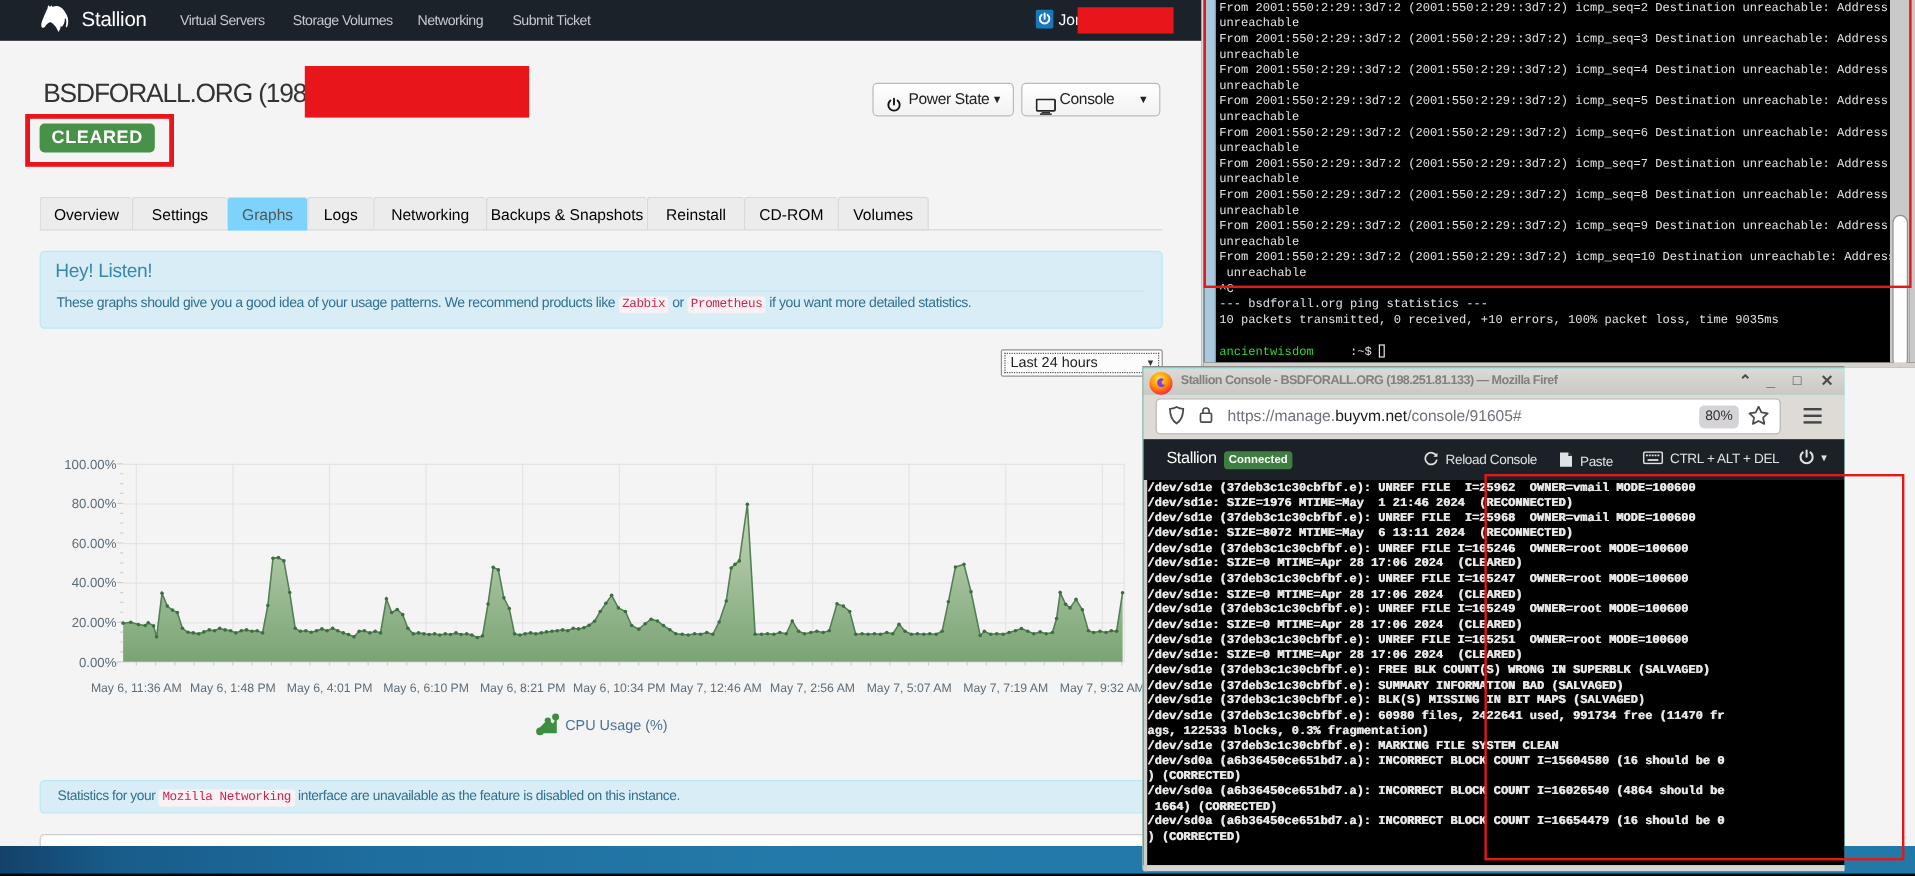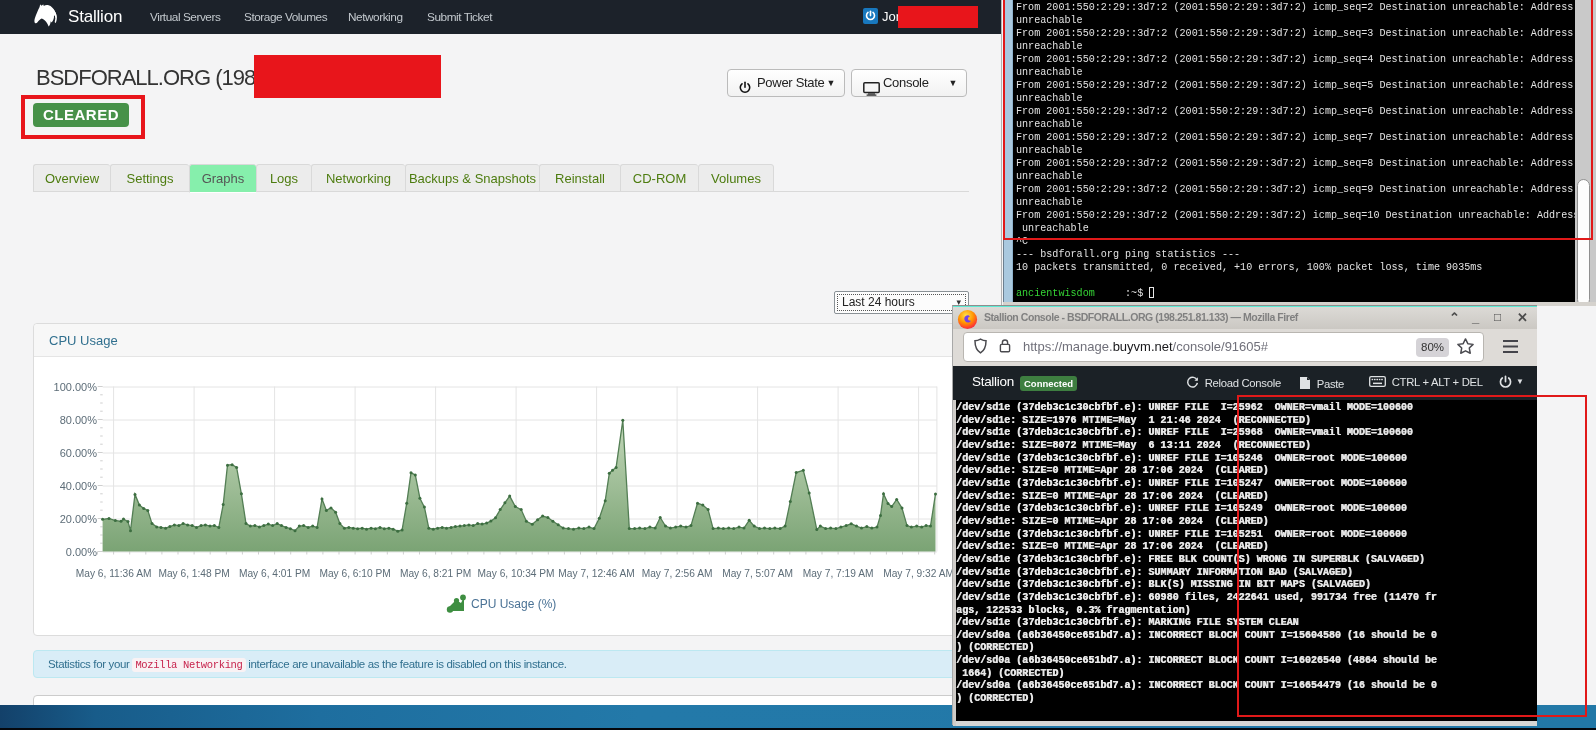--- a/index.html
+++ b/index.html
@@ -7,23 +7,23 @@
 #page{position:absolute;left:0;top:0;width:1002px;height:730px;background:#f4f4f5;border-right:1px solid #b3b3b3}
 #nav{position:absolute;left:0;top:0;width:100%;height:34px;background:#1c222a;color:#fff}
 #nav .brand{position:absolute;left:68px;top:7px;font-size:17px;letter-spacing:-0.2px;color:#fff}
 #nav .links span{position:absolute;top:10px;font-size:11.8px;letter-spacing:-0.45px;color:#c3c9ce}
 #title{position:absolute;left:36px;top:65px;font-size:22px;letter-spacing:-1.0px;color:#333}
 .redact{position:absolute;background:#e8151b}
 #online-wrap{position:absolute;left:21px;top:95px;width:124px;height:44px;border:4px solid #e8151b}
 #online{position:absolute;left:8px;top:4px;background:#479149;color:#fff;font-weight:bold;font-size:15px;padding:3px 10px 4px;border-radius:4px;letter-spacing:.5px}
 .btn{position:absolute;height:28px;background:linear-gradient(#fff,#f2f2f2);border:1px solid #bbb;border-radius:4px;font-size:13px;letter-spacing:-0.3px;color:#222;text-align:center;line-height:26px}
 #tabs{position:absolute;left:33px;top:164px;width:936px;height:28px;border-bottom:1px solid #d9d9d9;display:flex}
-#tabs .t{height:28px;border:1px solid #d9d9d9;border-right:none;background:#ececec;color:#4d7c0f;font-size:13px;text-align:center;line-height:27px;border-radius:3px 3px 0 0}
+#tabs .t{height:28px;border:1px solid #d9d9d9;border-right:none;background:#ececec;color:#000000;font-size:13px;text-align:center;line-height:27px;border-radius:3px 3px 0 0}
 #tabs .t.last{border-right:1px solid #d9d9d9}
-#tabs .t.act{background:#86efac;color:#555;border-bottom:1px solid #fff;height:29px}
+#tabs .t.act{background:#7dd3fc;color:#555;border-bottom:1px solid #fff;height:29px}
 .alert{position:absolute;left:33px;background:#d9edf7;border:1px solid #bce8f1;border-radius:4px;width:936px;color:#31708f}
 .code{background:#f9f2f4;color:#c7254e;font-family:"Liberation Mono",monospace;font-size:10.5px;padding:1px 3px;border-radius:3px}
 #panel{position:absolute;left:33px;top:323px;width:936px;height:313px;background:#fff;border:1px solid #dcdcdc;border-radius:4px}
 #panel .hd{height:33px;background:#f7f7f7;border-bottom:1px solid #e5e5e5;border-radius:4px 4px 0 0;color:#31708f;font-size:13px;line-height:33px;padding-left:15px}
 #sel{position:absolute;left:834px;top:291px;width:135px;height:23px;background:#fcfcfc;border:1px solid #8a9196;outline:1px dotted #555;outline-offset:-4px;border-radius:2px;font-size:12px;color:#222;line-height:21px;padding-left:7px}
 #panel3{position:absolute;left:33px;top:695px;width:967px;height:30px;background:#fff;border:1px solid #ccc;border-radius:4px 4px 0 0}
 #taskbar{position:absolute;left:0;top:705px;width:1596px;height:25px;background:linear-gradient(to right,#13416a 0%,#185c8a 6%,#1e6e9f 20%,#2379a9 40%,#2278a7 100%)}
 #taskbar:after{content:"";position:absolute;left:0;bottom:0;width:100%;height:2.5px;background:#04070c}
 
 #term{position:absolute;left:1003px;top:0;width:593px;height:306px;background:#000}
@@ -94,24 +94,26 @@
       <div class="t" style="width:77px">Overview</div>
       <div class="t" style="width:79px">Settings</div>
       <div class="t act" style="width:67px">Graphs</div>
       <div class="t" style="width:55px">Logs</div>
       <div class="t" style="width:94px">Networking</div>
       <div class="t" style="width:134px">Backups &amp; Snapshots</div>
       <div class="t" style="width:81px">Reinstall</div>
       <div class="t" style="width:78px">CD-ROM</div>
       <div class="t last" style="width:76px">Volumes</div>
     </div>
+<div class="alert" style="top:209px;height:65px">
+      <div style="position:absolute;left:12px;top:8px;font-size:16px;letter-spacing:-0.3px;color:#3a87ad">Hey! Listen!</div>
+      <div style="position:absolute;left:14px;right:14px;top:32px;border-top:1px solid #c5e4ef"></div>
+      <div style="position:absolute;left:13px;top:36px;font-size:11.7px;letter-spacing:-0.35px">These graphs should give you a good idea of your usage patterns. We recommend products like <span class="code">Zabbix</span> or <span class="code">Prometheus</span> if you want more detailed statistics.</div>
+    </div>
 <div id="sel">Last 24 hours<span style="position:absolute;right:7px;top:0px;font-size:9px;color:#333">▾</span></div>
-<div id="panel">
-      <div class="hd">CPU Usage</div>
-    </div>
 <svg style="position:absolute;left:33px;top:357px" width="936" height="279" viewBox="33 357 936 279">
 <defs>
         <linearGradient id="gfill" x1="0" y1="386" x2="0" y2="552" gradientUnits="userSpaceOnUse">
           <stop offset="0" stop-color="#d6e5cb"></stop>
           <stop offset="1" stop-color="#7aa374"></stop>
         </linearGradient>
       </defs>
 <g stroke="#e4e4e4" stroke-width="1">
 <line x1="102.7" y1="552.0" x2="936.9" y2="552.0"></line>
 <line x1="102.7" y1="519.0" x2="936.9" y2="519.0"></line>

